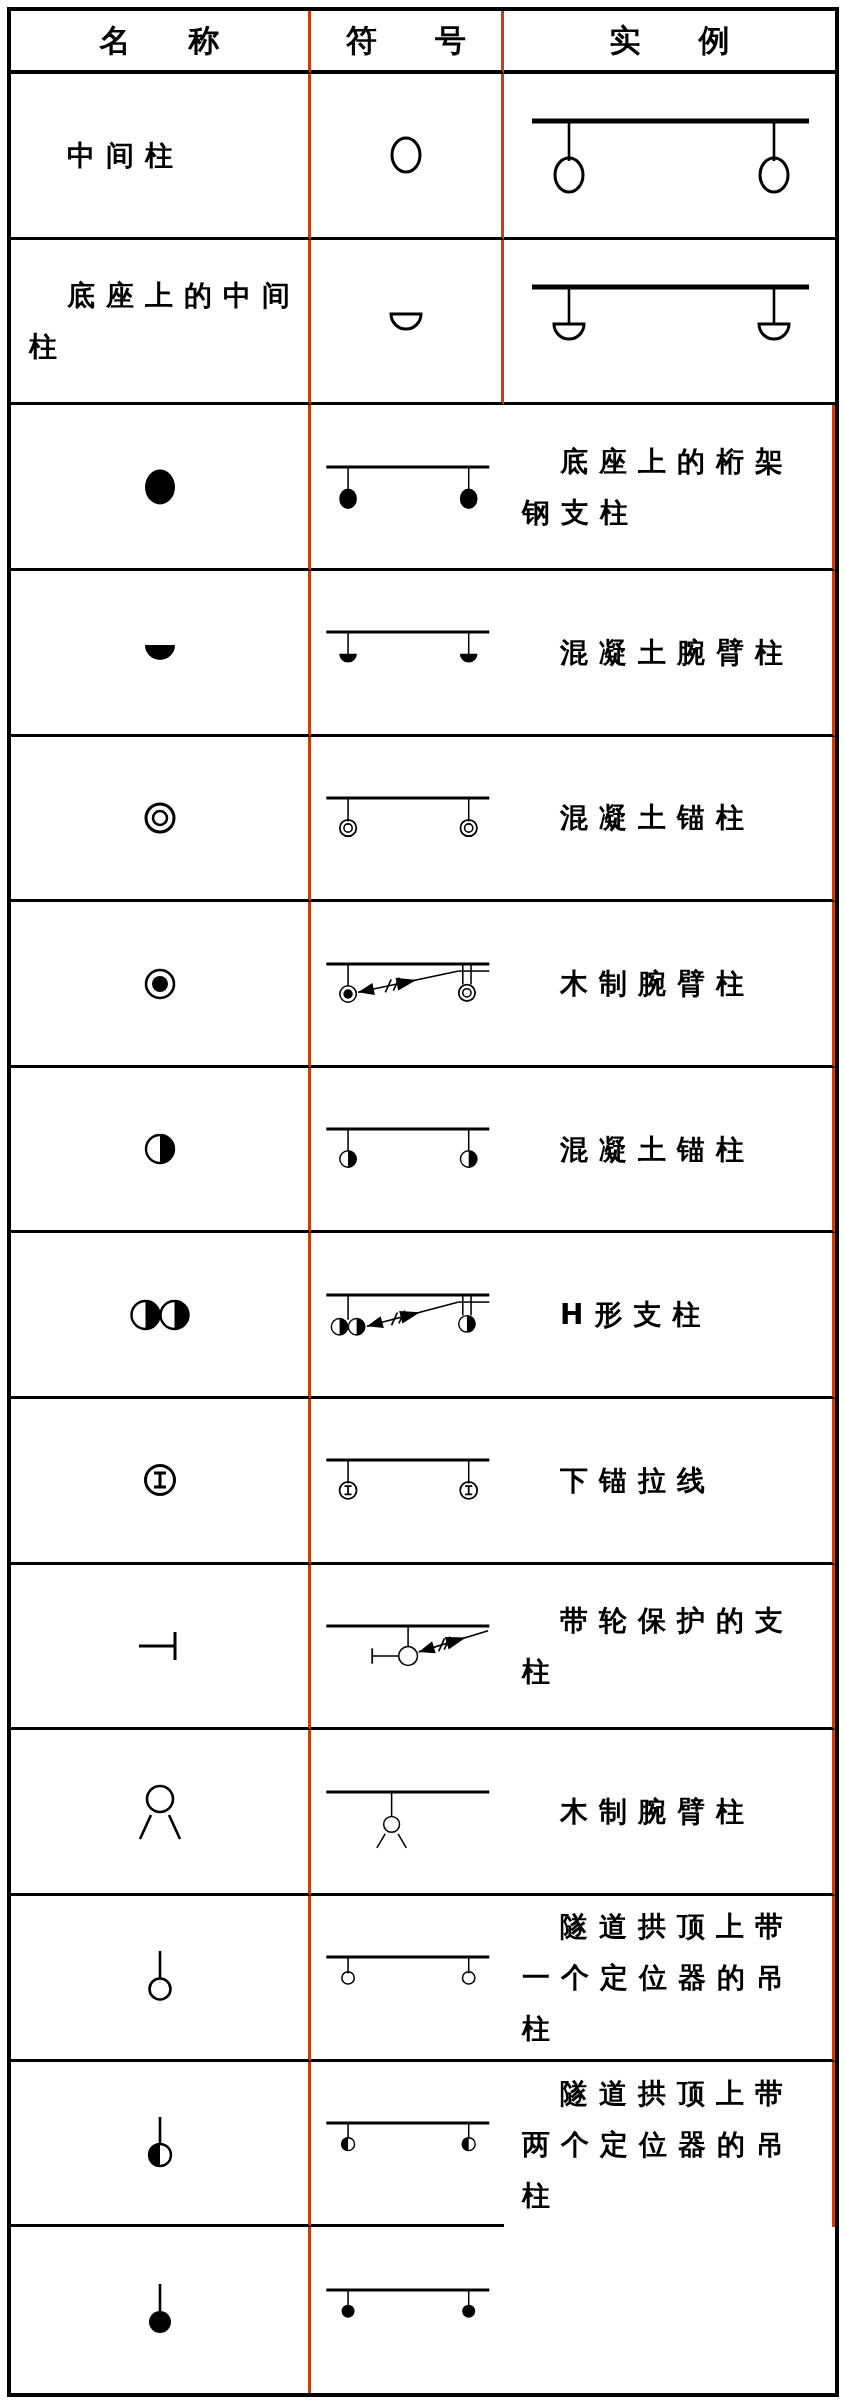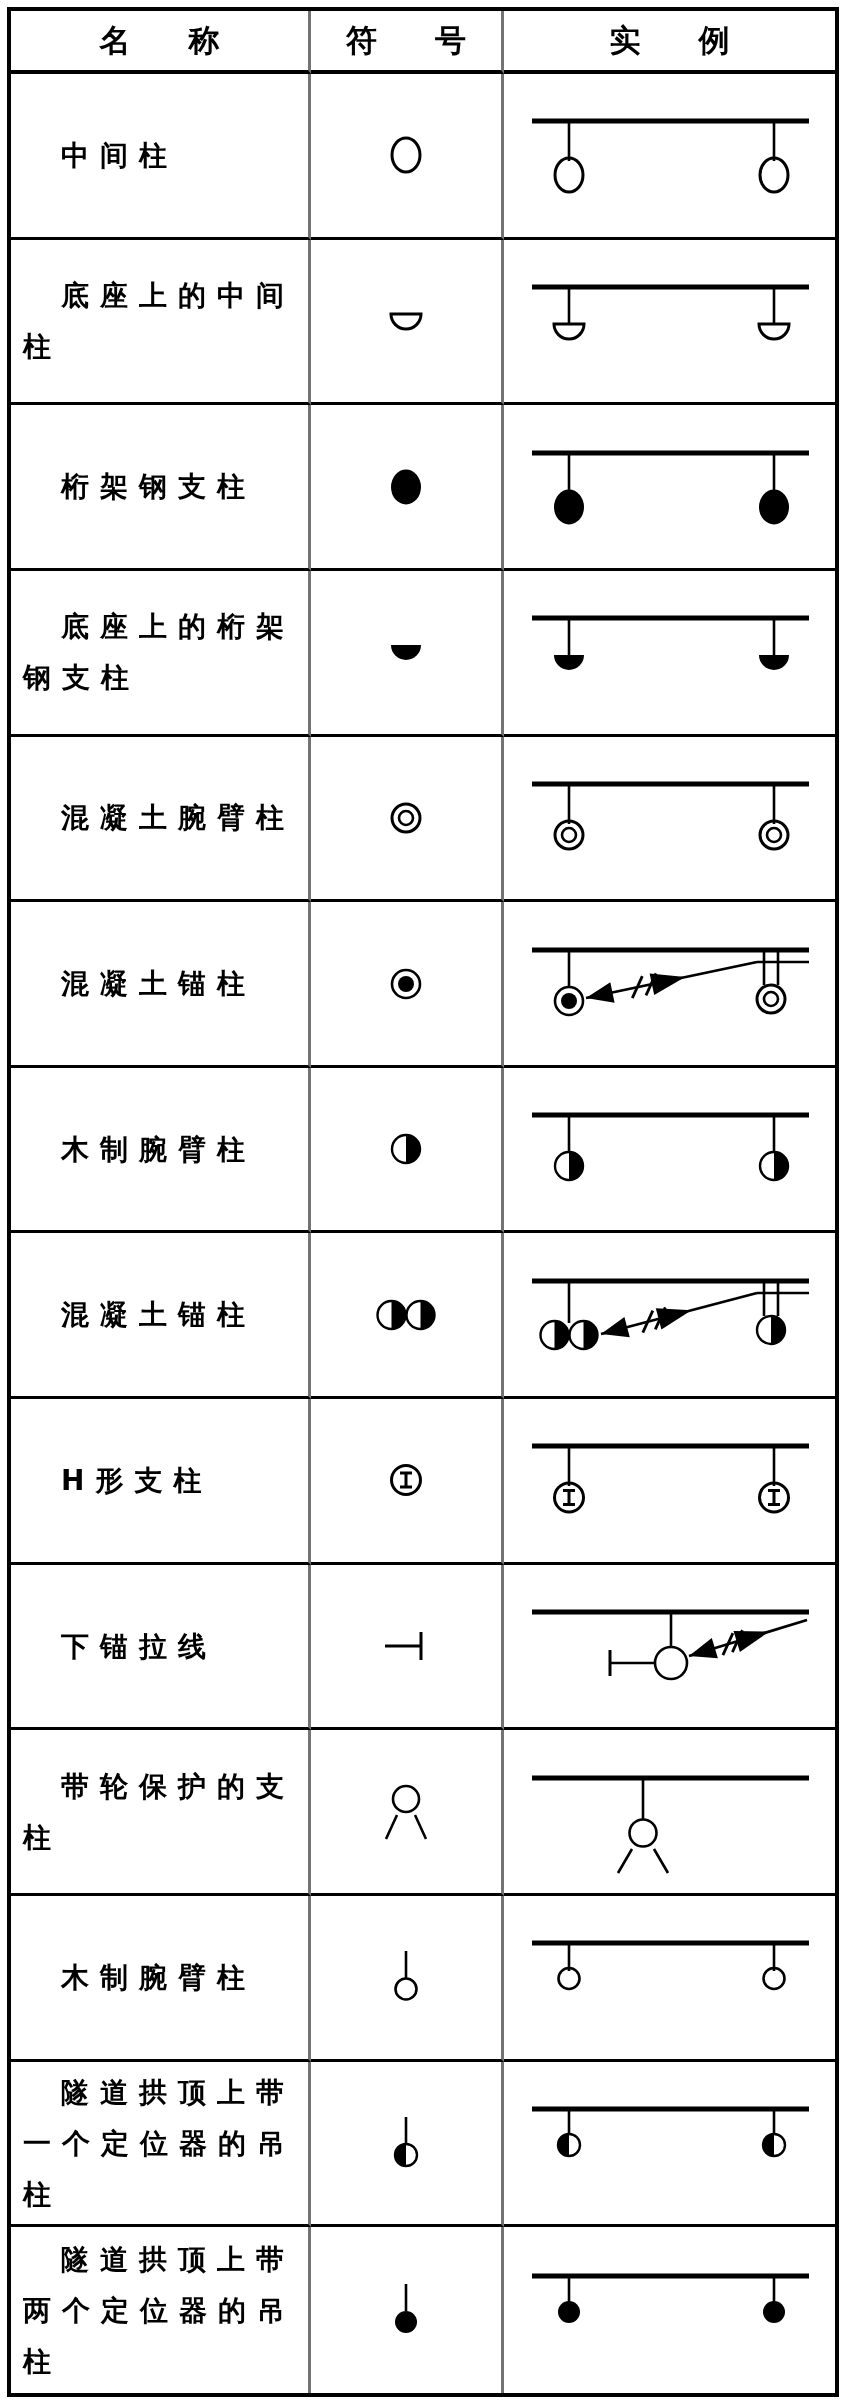--- a/index.html
+++ b/index.html
@@ -1,28 +1,28 @@
 <!DOCTYPE html>
 <html><head>
 <meta charset="utf-8">
 <style>
   *{margin:0;padding:0;box-sizing:border-box}
   html,body{background:#ffffff}
   .page{position:relative;width:845px;height:2403px;background:#fff;color:#000;
         font-family:"DejaVu Sans",sans-serif;overflow:hidden}
   .tbl{position:absolute;left:7px;top:7px;width:832px;height:2390px;border:4px solid #000;
        display:grid;grid-template-columns:300px 193px 331px;grid-template-rows:63px repeat(14,1fr)}
-  .c{border-right:3px solid #737373;border-bottom:3px solid #000;position:relative;
+  .c{border-right:3px solid #c2410c;border-bottom:3px solid #000;position:relative;
      display:flex;align-items:center;justify-content:center;overflow:hidden;background:#fff}
   .c.cend{border-right:none}
   .c.rend{border-bottom:none}
   .c.hd{border-bottom:4px solid #000;font-size:31px;font-weight:bold}
   .hd span{letter-spacing:58px;margin-right:-58px;white-space:nowrap}
   .c.nm{flex-direction:column;align-items:flex-start;justify-content:center;
-        padding-left:12px;font-size:28px;font-weight:bold;line-height:51px;
+        padding-left:18px;font-size:28px;font-weight:bold;line-height:51px;
         letter-spacing:11px;white-space:nowrap}
   .c.nm div:first-child{text-indent:38px}
   svg{display:block}
   svg .o {fill:none;stroke:#000;stroke-width:3}
   svg .o2{fill:none;stroke:#000;stroke-width:2.6}
   svg .w {fill:#fff;stroke:#000;stroke-width:2.4}
   svg .hw{fill:#fff;stroke:#000;stroke-width:3}
   svg .f {fill:#000;stroke:none}
   svg .ib{fill:none;stroke:#000;stroke-width:3;stroke-linecap:butt}
   svg .ln{stroke:#000;stroke-width:2.6;stroke-linecap:butt;fill:none}
@@ -84,23 +84,20 @@
           <line x1="63" y1="46" x2="63" y2="86" class="ln"></line>
           <g transform="translate(63,90)">
             <path d="M-15 -7 L15 -7 A15 15 0 0 1 -15 -7 Z" class="hw"></path>
           </g>
           <line x1="268" y1="46" x2="268" y2="86" class="ln"></line>
           <g transform="translate(268,90)">
             <path d="M-15 -7 L15 -7 A15 15 0 0 1 -15 -7 Z" class="hw"></path>
           </g>
         </svg>
       </div>
-      <div class="c nm">
-        <div>桁架钢支柱</div>
-      </div>
       <div class="c">
         <svg width="190" height="160" viewBox="0 0 190 160">
           <g transform="translate(95,80)">
             <ellipse rx="15" ry="17.5" class="f"></ellipse>
           </g>
         </svg>
       </div>
       <div class="c cend">
         <svg width="328" height="160" viewBox="0 0 328 160">
           <line x1="26" y1="46" x2="303" y2="46" class="th"></line>

